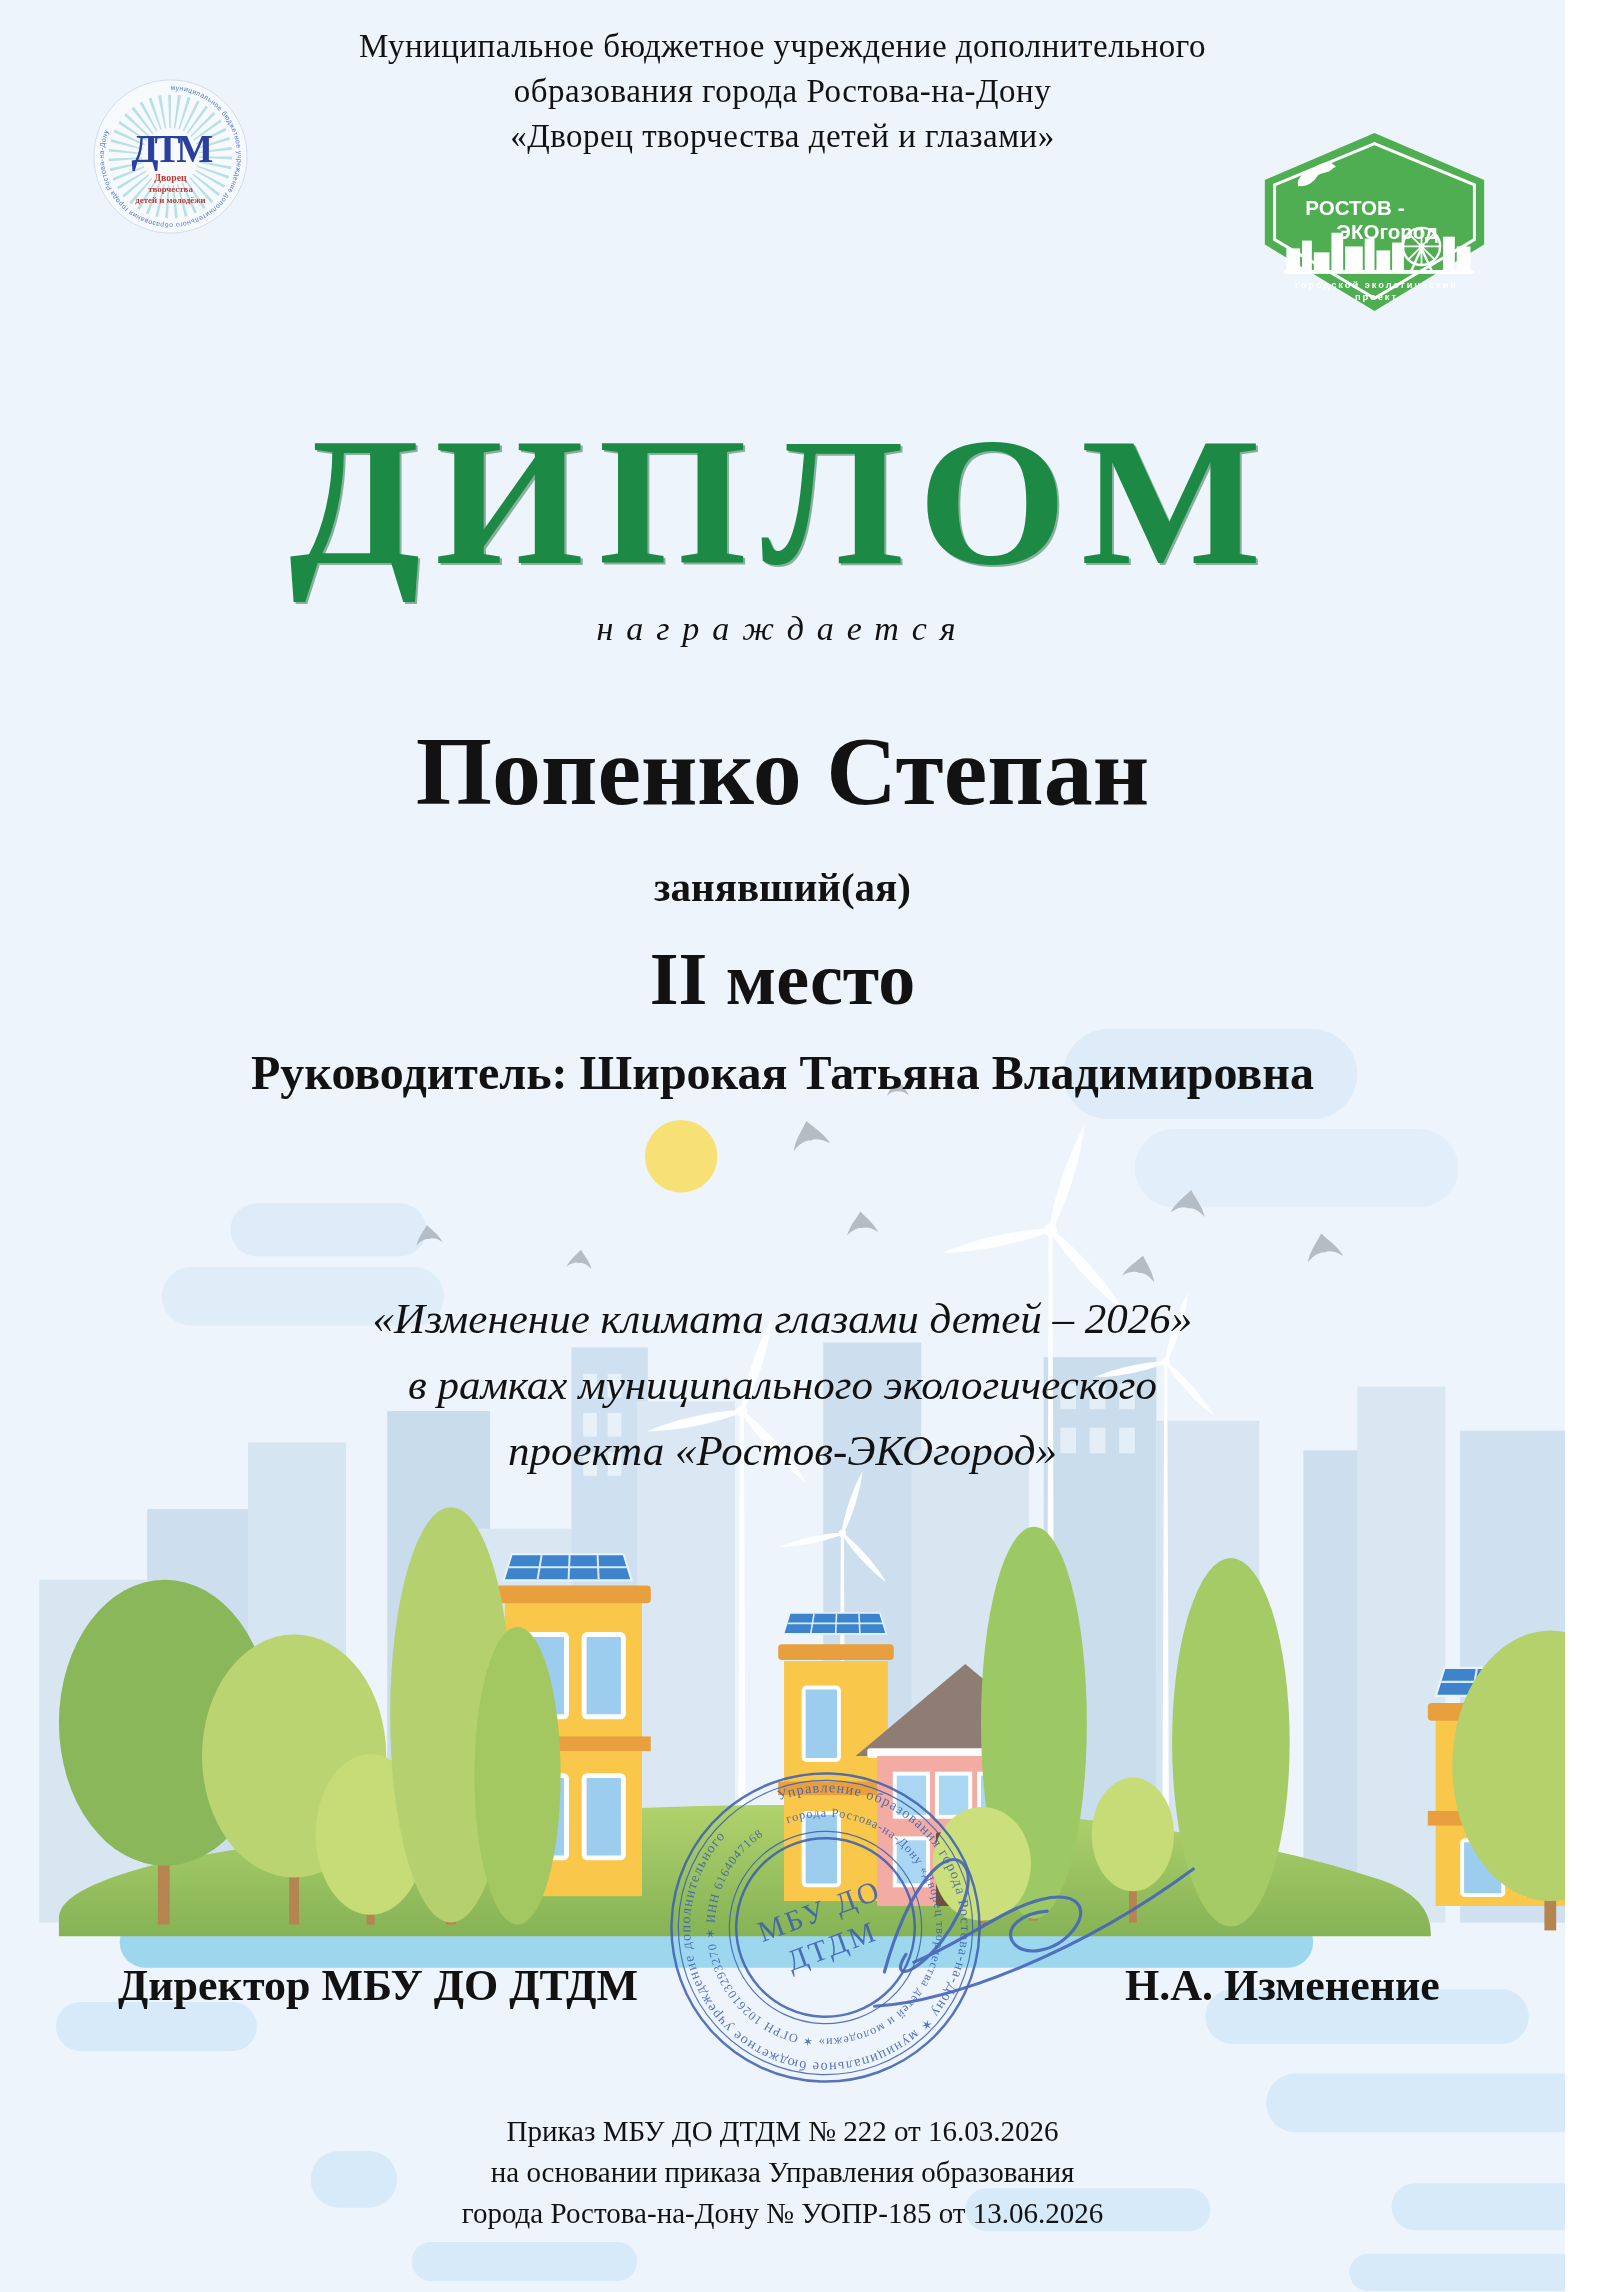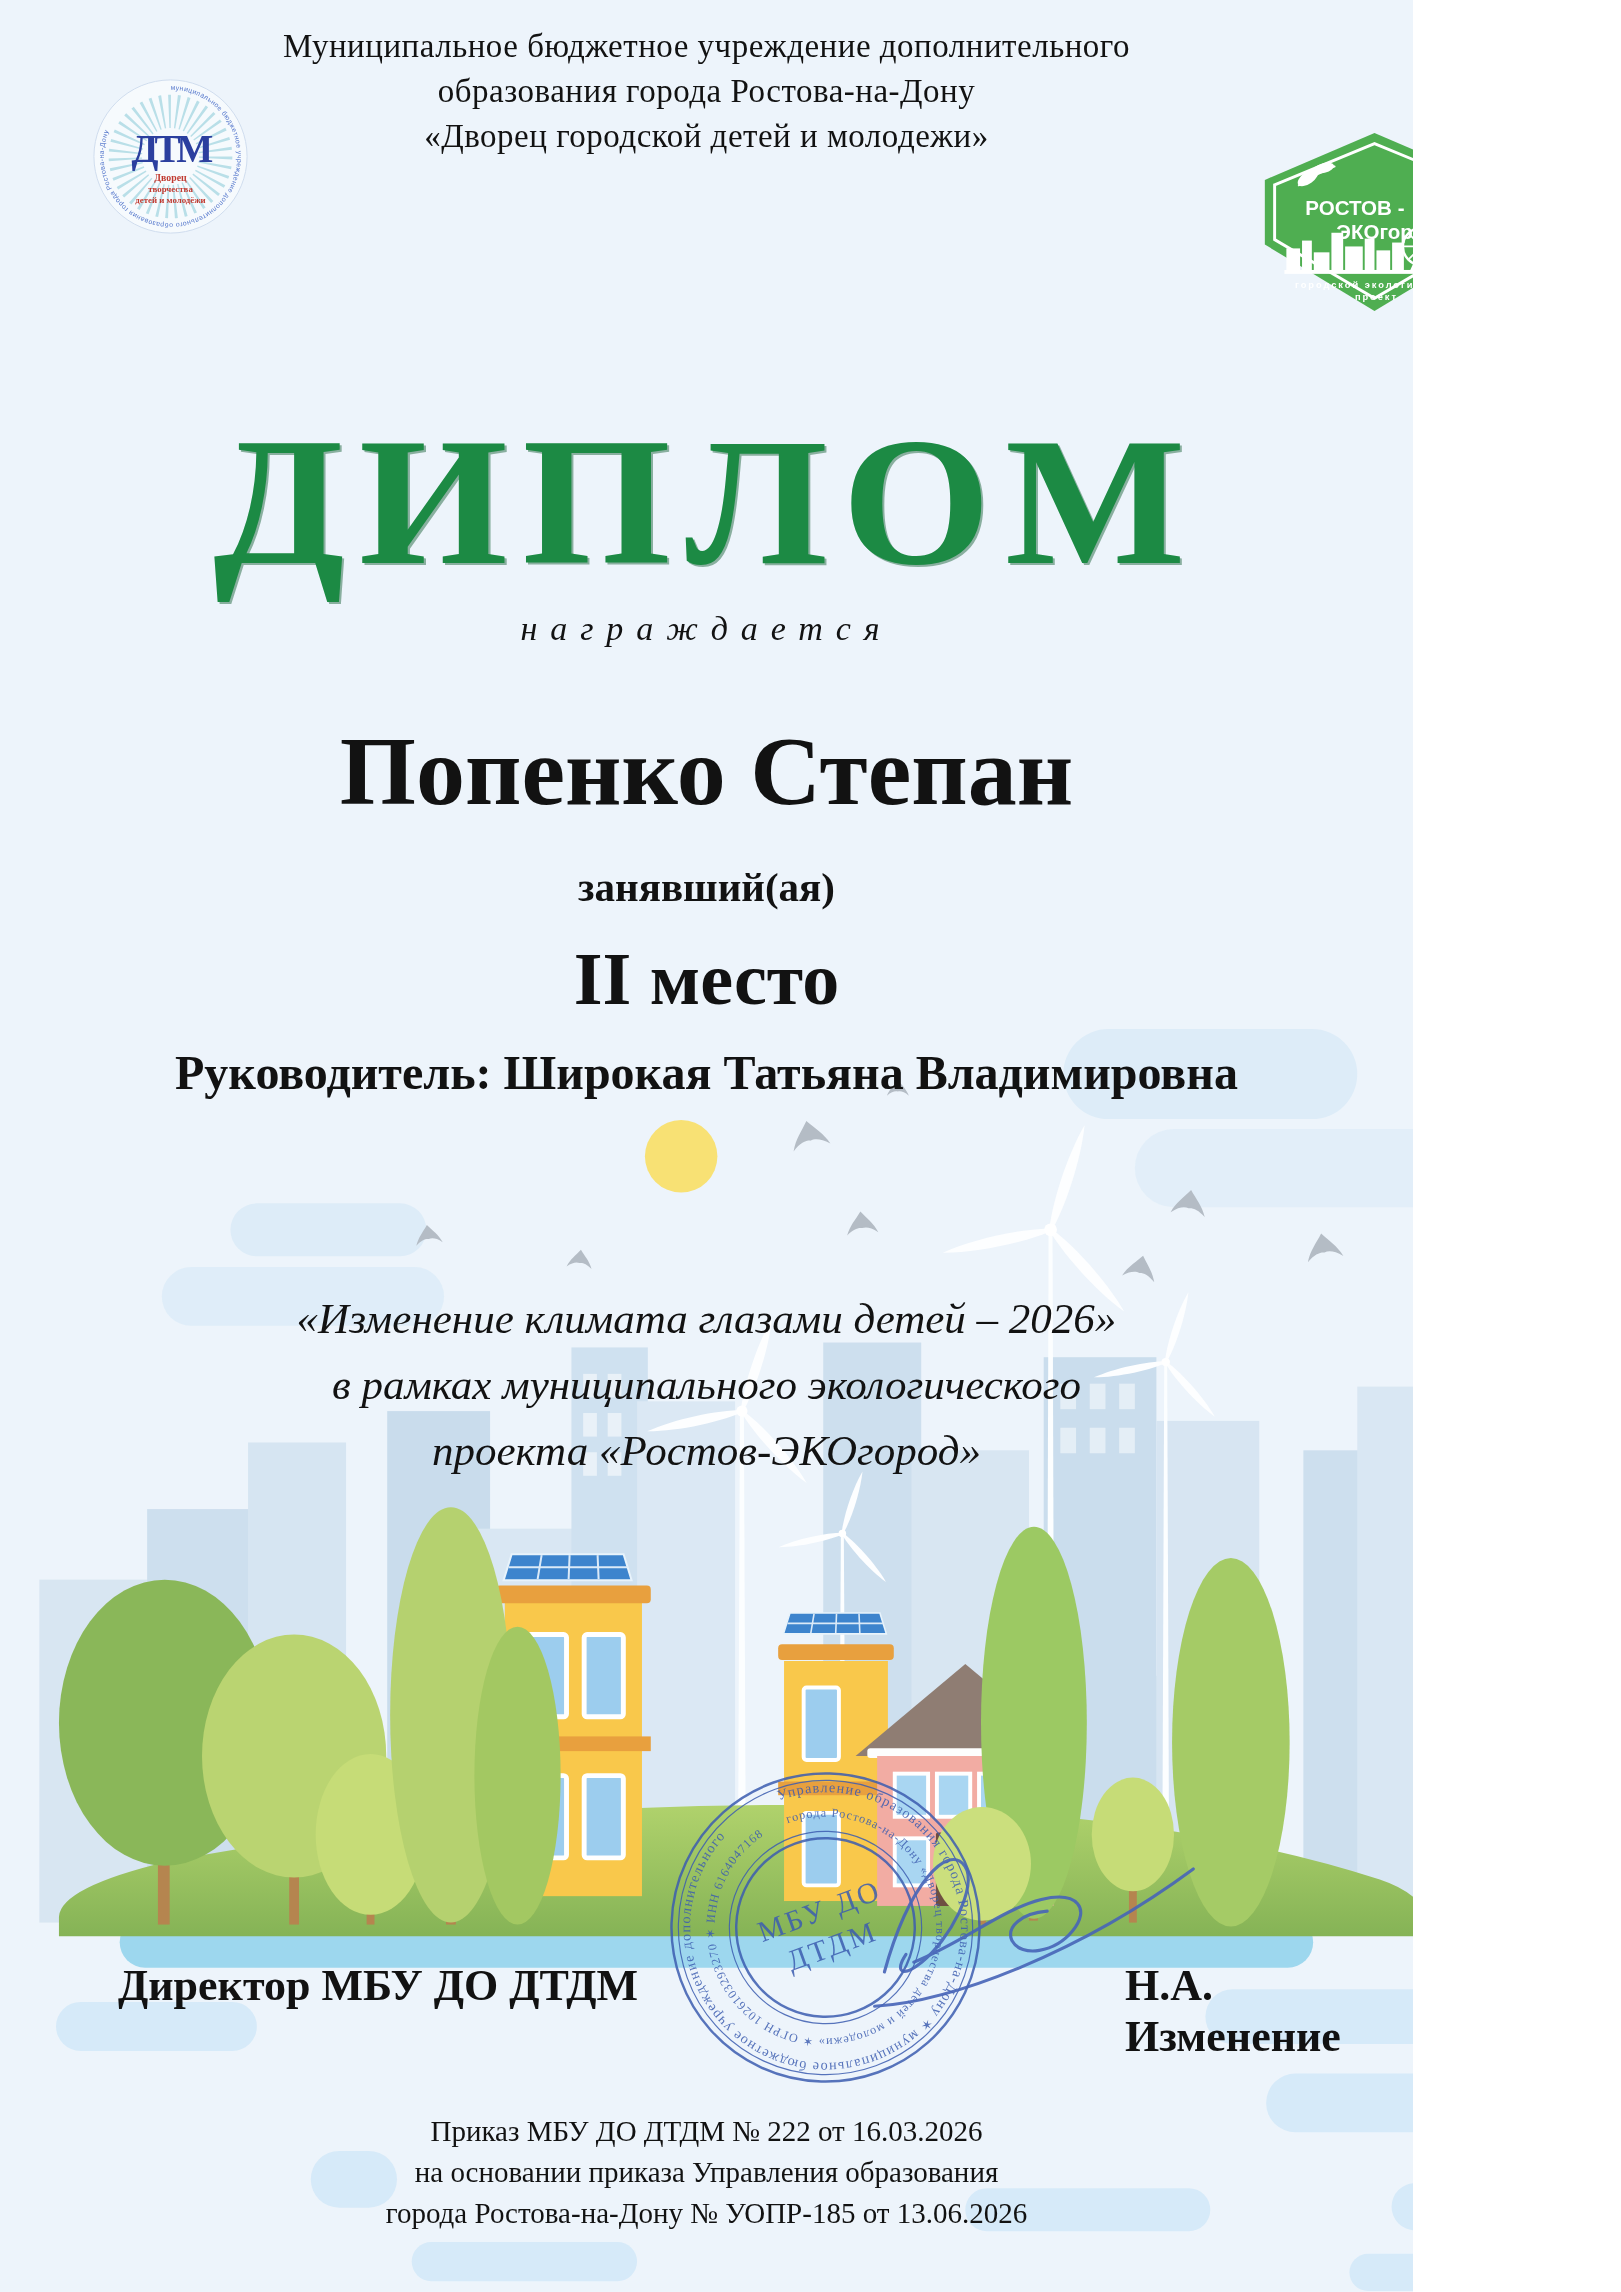--- a/index.html
+++ b/index.html
@@ -1,17 +1,17 @@
 <!DOCTYPE html>
 <html><head>
 <meta charset="utf-8">
 <style>
   html,body{margin:0;padding:0;}
   #page{
-    position:relative; width:1413px; height:2293px;
+    position:relative; width:1565px; height:2293px;
     background:#edf4fb; overflow:hidden;
     font-family:"Liberation Serif","DejaVu Serif",serif;
     color:#121212;
   }
   .abs{position:absolute;}
   .ctr{left:0; right:0; text-align:center;}
   .hdr{font-size:33px; line-height:45px; letter-spacing:0.5px;}
   .title{
     top:397px; font-size:182px; font-weight:bold; color:#1c8a44;
     letter-spacing:13.7px; transform:scaleX(1.05); transform-origin:center;
@@ -35,21 +35,21 @@
   .sig{left:855px; top:1815px; z-index:5;}
   .textlayer{z-index:5;}
 </style>
 </head>
 <body>
 
 <div id="page">
 
   <div class="abs ctr hdr textlayer" style="top:23.5px">Муниципальное бюджетное учреждение дополнительного</div>
   <div class="abs ctr hdr textlayer" style="top:69px">образования города Ростова-на-Дону</div>
-  <div class="abs ctr hdr textlayer" style="top:114px">«Дворец городской детей и молодежи»</div>
+  <div class="abs ctr hdr textlayer" style="top:114px">«Дворец творчества детей и глазами»</div>
 
   <svg class="abs emblem" width="161" height="161" viewBox="0 0 164 164">
     <defs>
         <path id="embRing" d="M82,14 a68,68 0 1,1 -0.01,0"></path>
       </defs>
     <circle cx="82" cy="82" r="78" fill="#f6fafd" stroke="#cfdcee" stroke-width="1"></circle>
     <circle cx="82" cy="82" r="46" fill="none" stroke="#b9dfe8" stroke-width="34" stroke-dasharray="2.2 5.2"></circle>
     <text font-size="7" fill="#5577cc" letter-spacing=".4" font-family="Liberation Sans, sans-serif">
       <textPath href="#embRing">муниципальное бюджетное учреждение дополнительного образования города Ростова-на-Дону</textPath>
     </text>

